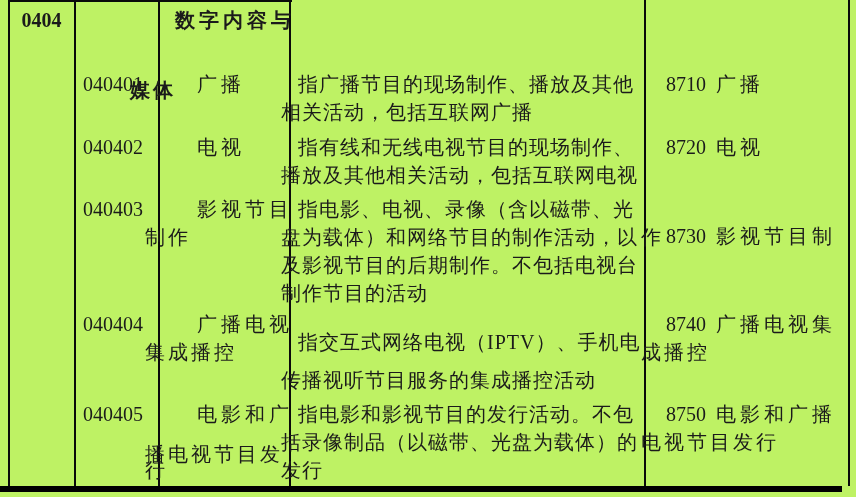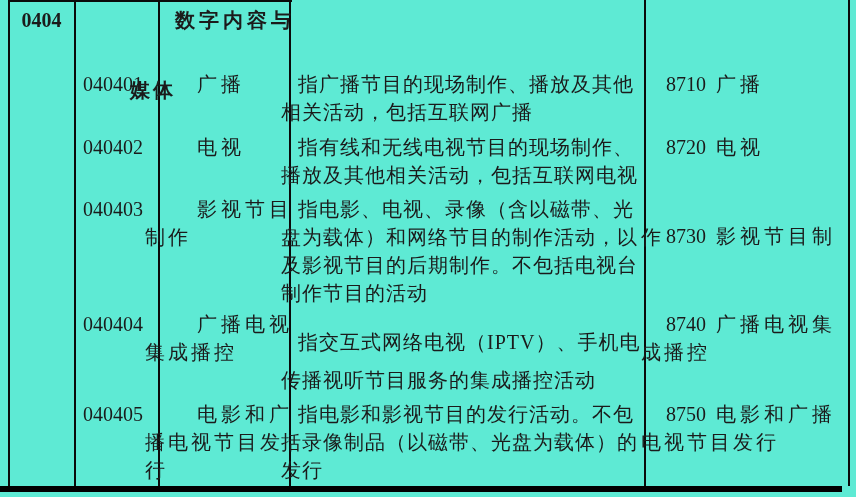--- a/index.html
+++ b/index.html
@@ -1,19 +1,19 @@
 <!DOCTYPE html>
 <html><head>
 <meta charset="utf-8">
 <style>
   html,body { margin:0; padding:0; background:#ffffff; }
   .page {
     position:relative;
     width:856px; height:497px;
-    background:#5eead4;
+    background:#bef264;
     color:#1b1b1b;
     font-family:"Liberation Serif","DejaVu Serif",serif;
     font-size:20px;
     overflow:hidden;
   }
   
   .vline { position:absolute; top:0; width:2px; height:486px; background:#0a0a0a; }
   .v1 { left:8px; }
   .v2 { left:74px; }
   .v3 { left:158px; }
@@ -94,21 +94,21 @@
         <div class="name-line first" style="top: 0px;">广播电视</div>
         <div class="name-line wrap" style="top: 28px;">集成播控</div>
         <div class="desc-line first" style="top: 18px;">指交互式网络电视（IPTV）、手机电</div>
         <div class="desc-line" style="top: 56px;">传播视听节目服务的集成播控活动</div>
         <div class="ind-line first" style="top: 0px;"><span>8740</span><span class="ind-name">广播电视集</span></div>
         <div class="ind-line wrap" style="top: 28px;">成播控</div>
       </div>
       <div class="row" style="height: 84px; margin-bottom: 0px;">
         <div class="cell-code" style="top: 0px;">040405</div>
         <div class="name-line first" style="top: 0px;">电影和广</div>
-        <div class="name-line wrap" style="top: 28px;">播电视节目发</div>
+        <div class="name-line wrap" style="top: 40px;">播电视节目发</div>
         <div class="name-line wrap" style="top: 56px;">行</div>
         <div class="desc-line first" style="top: 0px;">指电影和影视节目的发行活动。不包</div>
         <div class="desc-line" style="top: 28px;">括录像制品（以磁带、光盘为载体）的</div>
         <div class="desc-line" style="top: 56px;">发行</div>
         <div class="ind-line first" style="top: 0px;"><span>8750</span><span class="ind-name">电影和广播</span></div>
         <div class="ind-line wrap" style="top: 28px;">电视节目发行</div>
       </div>
     </div>
 
 </div>

